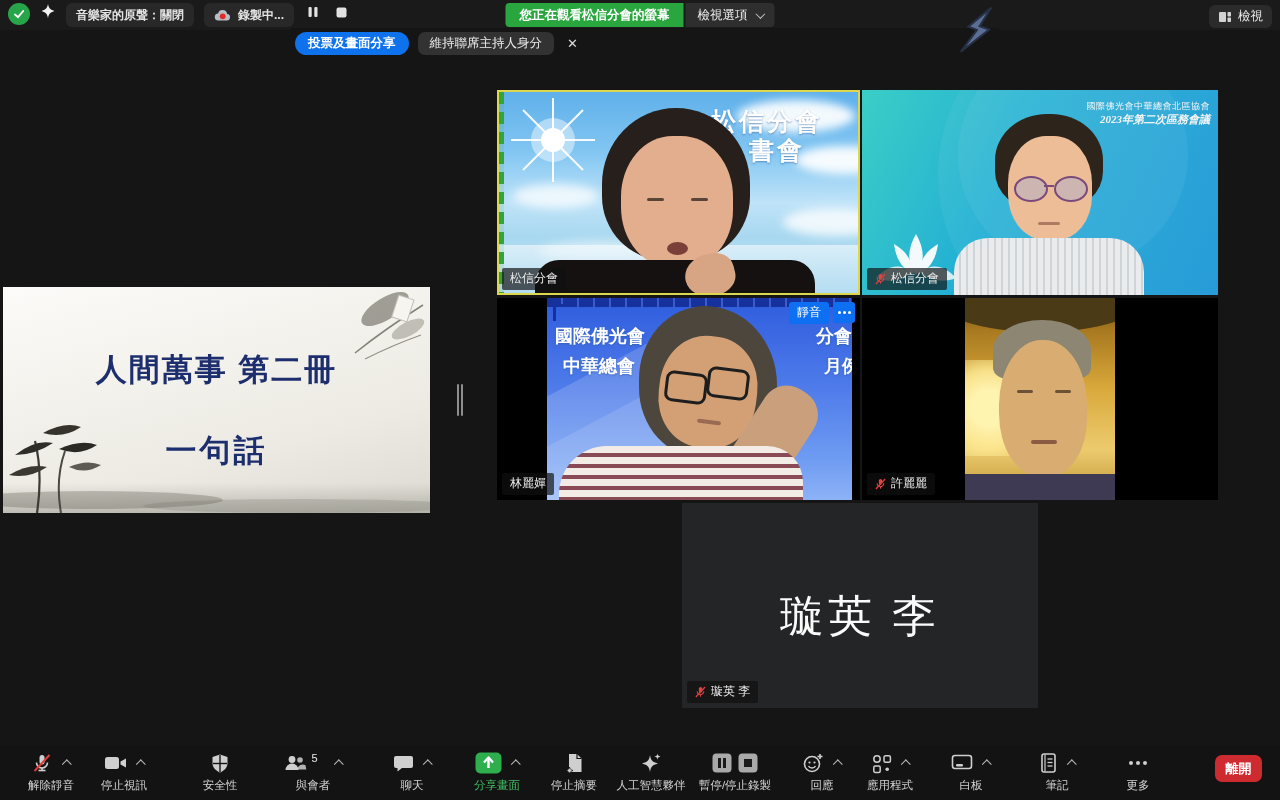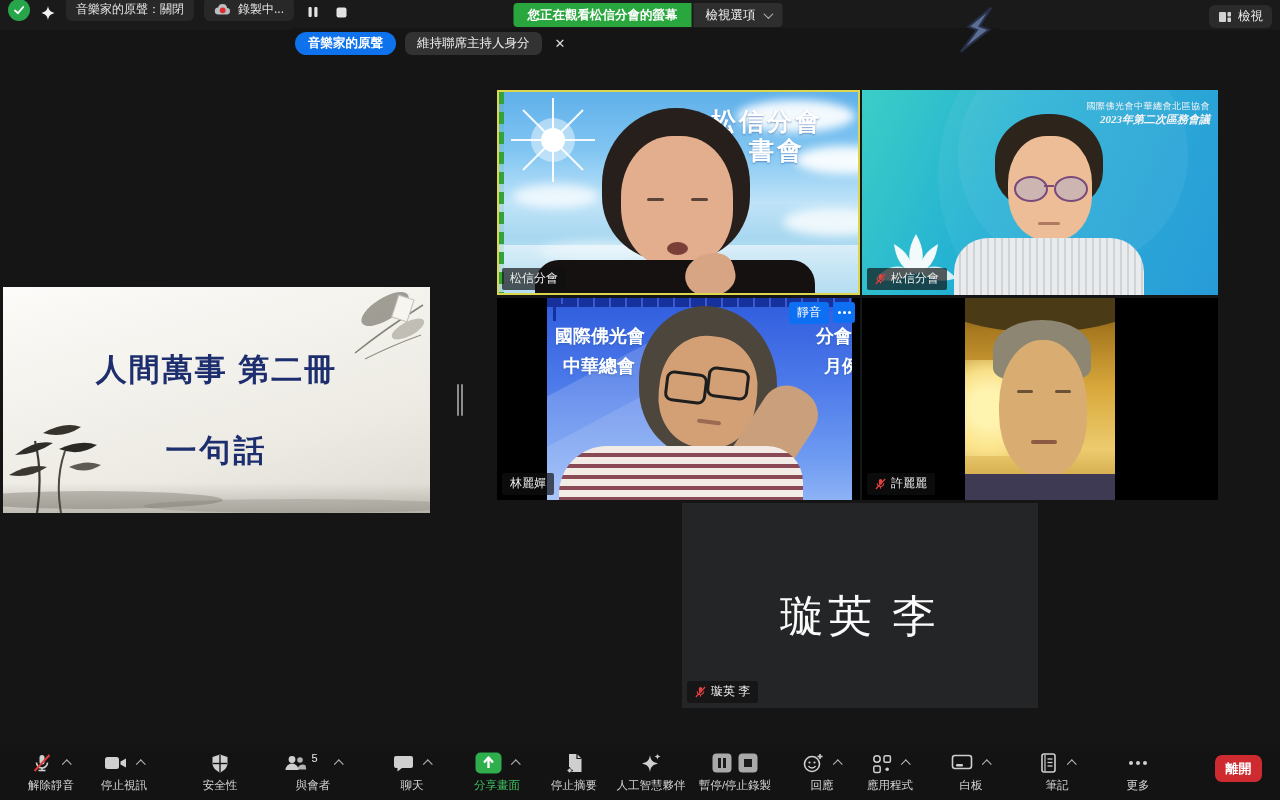--- a/index.html
+++ b/index.html
@@ -2,25 +2,25 @@
 <html><head>
 <meta charset="utf-8">
 <style>
   html,body{margin:0;padding:0;}
   body{width:1280px;height:800px;background:#141414;overflow:hidden;
        font-family:"Liberation Sans","DejaVu Sans",sans-serif;position:relative;}
   .app{position:absolute;inset:0;background:#151515;}
 
   
   .topbar{position:absolute;top:0;left:0;right:0;height:30px;background:#1a1a1a;}
-  .tb-left{position:absolute;left:8px;top:3px;height:18px;display:flex;align-items:flex-end;gap:10px;}
+  .tb-left{position:absolute;left:8px;top:3px;height:18px;display:flex;align-items:flex-start;gap:10px;font-weight:bold;}
   .shield-badge{width:22px;height:22px;border-radius:50%;background:#27a54a;display:flex;align-items:center;justify-content:center;}
   .pill{background:#282828;border-radius:6px;height:24px;display:flex;align-items:center;padding:0 10px;color:#e3e3e3;font-size:12px;gap:6px;white-space:nowrap;}
   .rec-ctl{width:18px;height:18px;display:flex;align-items:center;justify-content:center;}
-  .tb-center{position:absolute;left:50%;top:3px;transform:translateX(-50%);display:flex;align-items:center;margin-left:8px;}
+  .tb-center{position:absolute;left:50%;top:3px;transform:translateX(-50%);display:flex;align-items:center;}
   .green-banner{background:#2aa63f;color:#fff;font-size:12.5px;font-weight:bold;height:24px;display:flex;align-items:center;padding:0 14px;border-radius:4px 0 0 4px;white-space:nowrap;}
   .view-options{background:#2e2e2e;height:24px;display:flex;align-items:center;gap:8px;color:#f0f0f0;font-size:12.5px;padding:0 12px;border-radius:0 4px 4px 0;margin-left:2px;cursor:pointer;white-space:nowrap;}
   .tb-right{position:absolute;right:8px;top:5px;}
   .view-btn{background:#2b2b2b;border-radius:6px;height:23px;display:flex;align-items:center;gap:6px;padding:0 9px;color:#e8e8e8;font-size:12.5px;cursor:pointer;}
   .caret{display:inline-block;width:6px;height:6px;border-left:1.6px solid #bdbdbd;border-top:1.6px solid #bdbdbd;}
   .caret.up{transform:rotate(45deg) translateY(1px);}
   .caret.down{transform:rotate(225deg) translateY(2px);}
 
   
   .notif{position:absolute;left:285px;top:28px;width:700px;height:30px;background:rgba(22,22,22,.97);
@@ -135,21 +135,21 @@
           <rect x="1" y="2" width="7" height="10" rx="1" fill="#d2d2d2"></rect>
           <rect x="9.5" y="2" width="3.5" height="4.5" rx="0.8" fill="#d2d2d2"></rect>
           <rect x="9.5" y="7.5" width="3.5" height="4.5" rx="0.8" fill="#d2d2d2"></rect>
         </svg>
         <span>檢視</span>
       </div>
     </div>
   </div>
 
   <div class="notif">
-    <button class="btn-blue">音樂家的原聲</button>
+    <button class="btn-blue">投票及畫面分享</button>
     <button class="btn-dark">維持聯席主持人身分</button>
     <span class="notif-close">✕</span>
   </div>
   <svg class="logo-scribble" width="40" height="52" viewBox="0 0 40 52">
     <path d="M30 2 L10 24 L19 26 L6 50 L31 24 L21 22 Z" fill="#5b6f94" stroke="#273047" stroke-width="2" transform="rotate(8 20 26)"></path>
   </svg>
 
   <div class="share-window">
     <svg class="slide-svg" viewBox="0 0 427 226">
       <defs>

